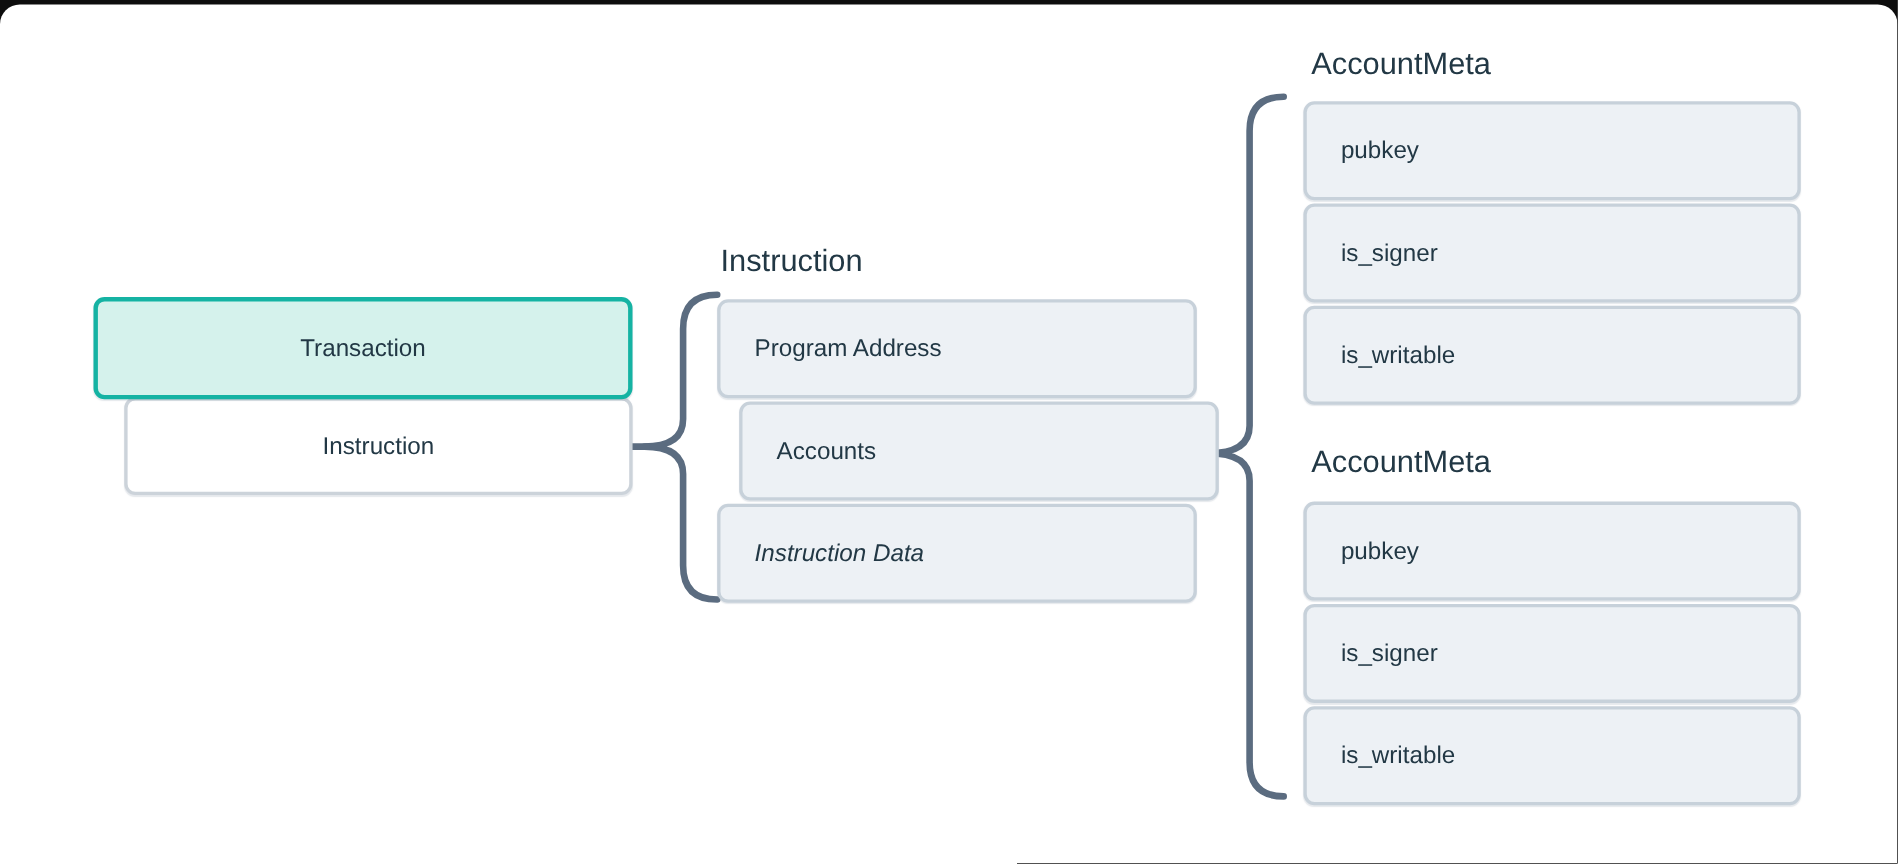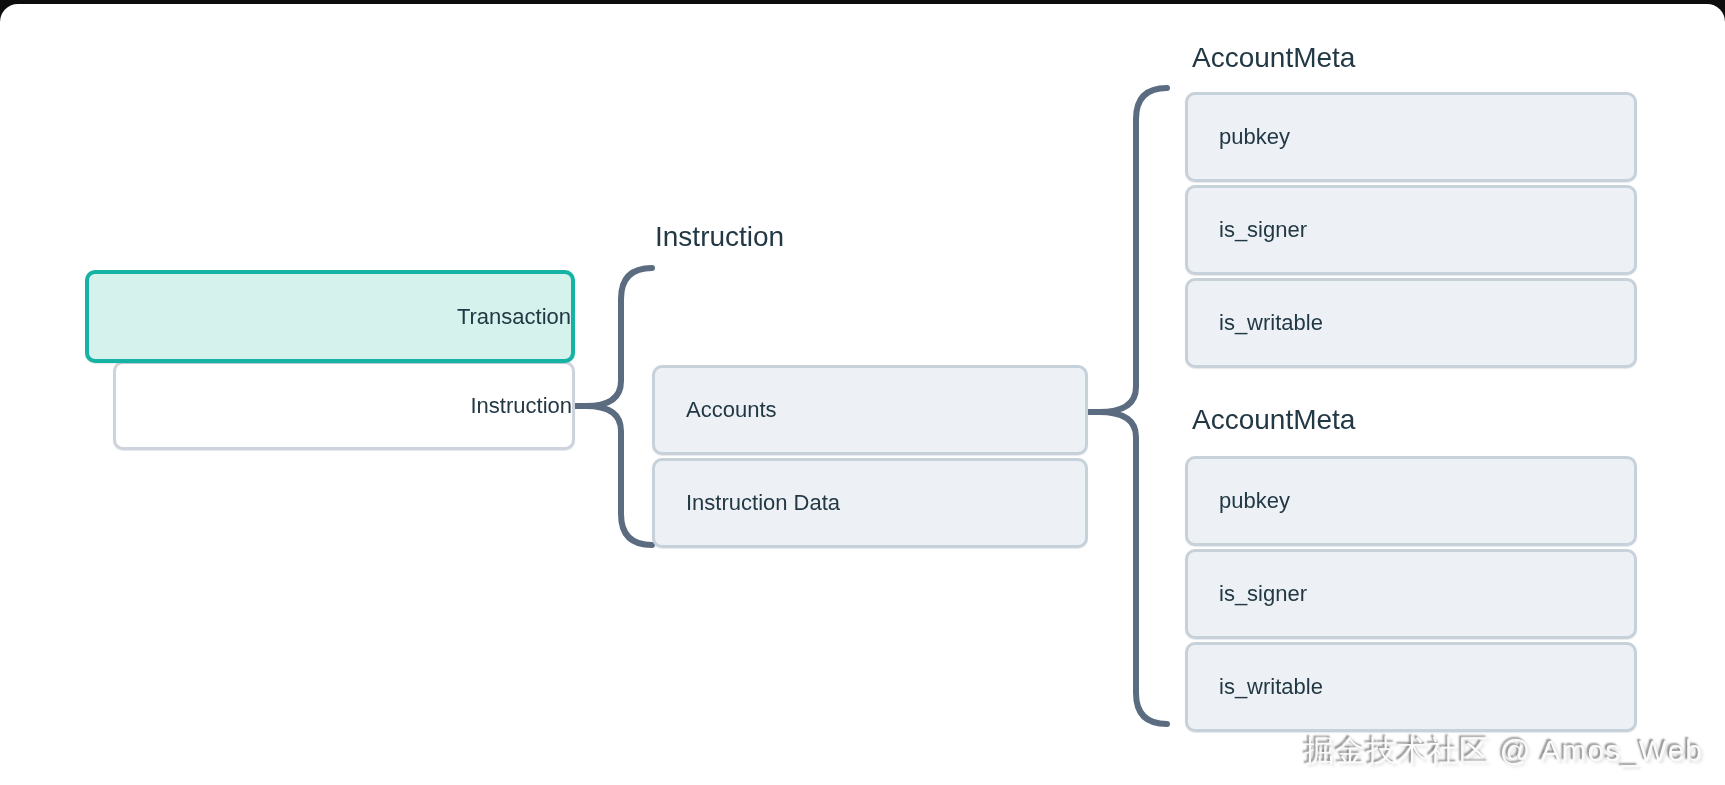--- a/index.html
+++ b/index.html
@@ -39,21 +39,21 @@
     align-items: center;
     font-size: 22px;
     color: var(--text, #223845);
     background: var(--node-fill, #edf1f5);
     border: 3px solid var(--node-border, #c7d1da);
     border-radius: 10px;
     box-shadow: 0 1px 1px rgba(150, 165, 180, 0.25);
     white-space: nowrap;
     z-index: 2;
   }
-  .node.centered { justify-content: flex-end; }
+  .node.centered { justify-content: center; }
   .node.field { padding-left: 31px; }
   .node.root {
     background: var(--accent-teal-fill, #d5f2ec);
     border: 4px solid var(--accent-teal, #15b3a3);
     z-index: 3;
   }
   .node.plain {
     background: var(--page-bg, #ffffff);
     border: 3px solid var(--node-border-soft, #ccd3da);
   }
@@ -99,24 +99,27 @@
   </svg>
 
   <div class="node root centered" style="left:85px; top:270px; width:490px; height:93px;">
     <span>Transaction</span>
   </div>
   <div class="node plain centered" style="left:113px; top:361px; width:462px; height:89px;">
     <span>Instruction</span>
   </div>
 
   <div class="group-title" style="left:655px; top:215px;">Instruction</div>
-  <div class="node field" style="left:652px; top:365px; width:436px; height:90px;">
+  <div class="node field" style="left:652px; top:272px; width:436px; height:90px;">
+    <span>Program Address</span>
+  </div>
+  <div class="node field" style="left:672px; top:365px; width:436px; height:90px;">
     <span>Accounts</span>
   </div>
-  <div class="node field" style="left:652px; top:458px; width:436px; height:90px;">
+  <div class="node field" style="left:652px; top:458px; width:436px; height:90px;font-style:italic;">
     <span>Instruction Data</span>
   </div>
 
   <div class="group-title" style="left:1192px; top:36px;">AccountMeta</div>
   <div class="node field" style="left:1185px; top:92px; width:452px; height:90px;">
     <span>pubkey</span>
   </div>
   <div class="node field" style="left:1185px; top:185px; width:452px; height:90px;">
     <span>is_signer</span>
   </div>
@@ -128,15 +131,14 @@
   <div class="node field" style="left:1185px; top:456px; width:452px; height:90px;">
     <span>pubkey</span>
   </div>
   <div class="node field" style="left:1185px; top:549px; width:452px; height:90px;">
     <span>is_signer</span>
   </div>
   <div class="node field" style="left:1185px; top:642px; width:452px; height:90px;">
     <span>is_writable</span>
   </div>
 
-  <div class="watermark">掘金技术社区 @ Amos_Web</div>
 
 </div>
 
 </body></html>

